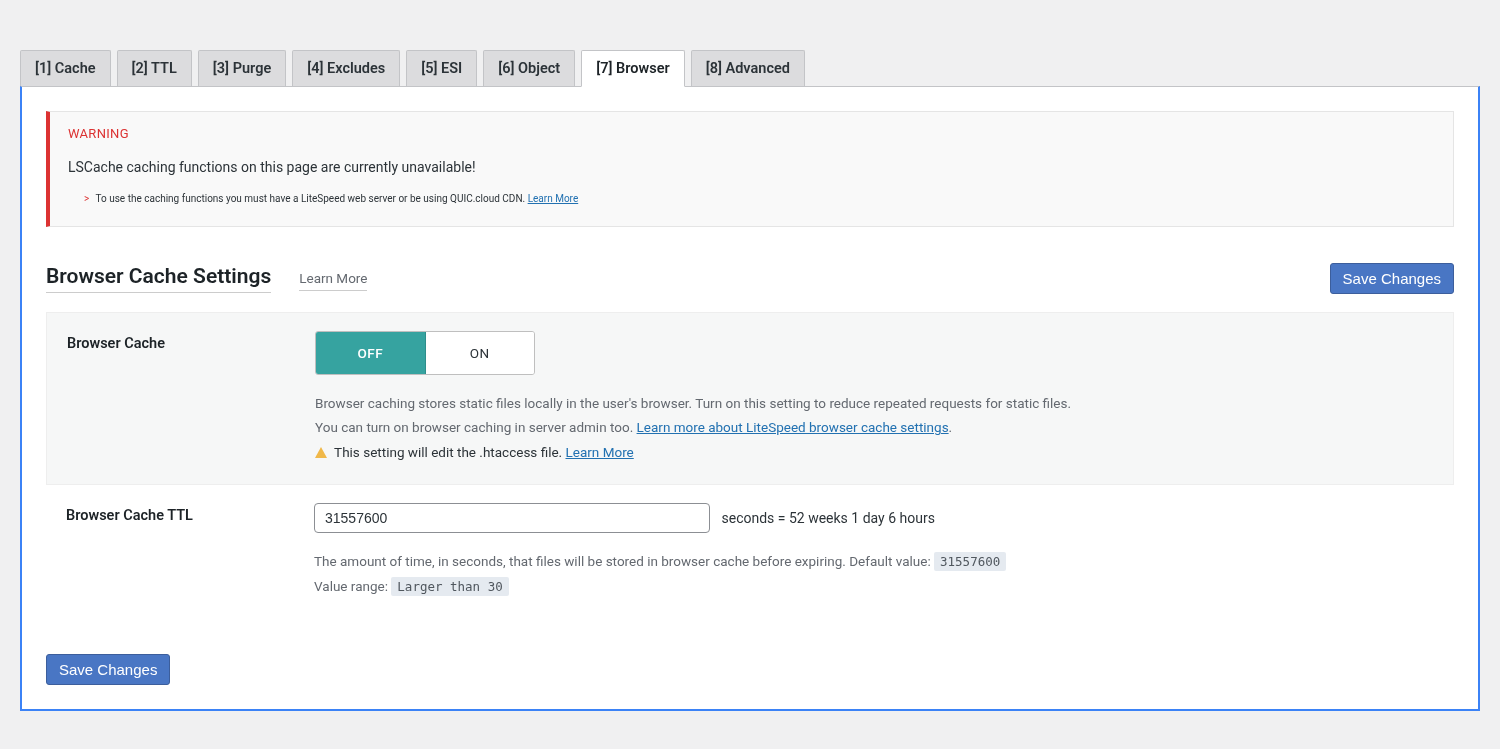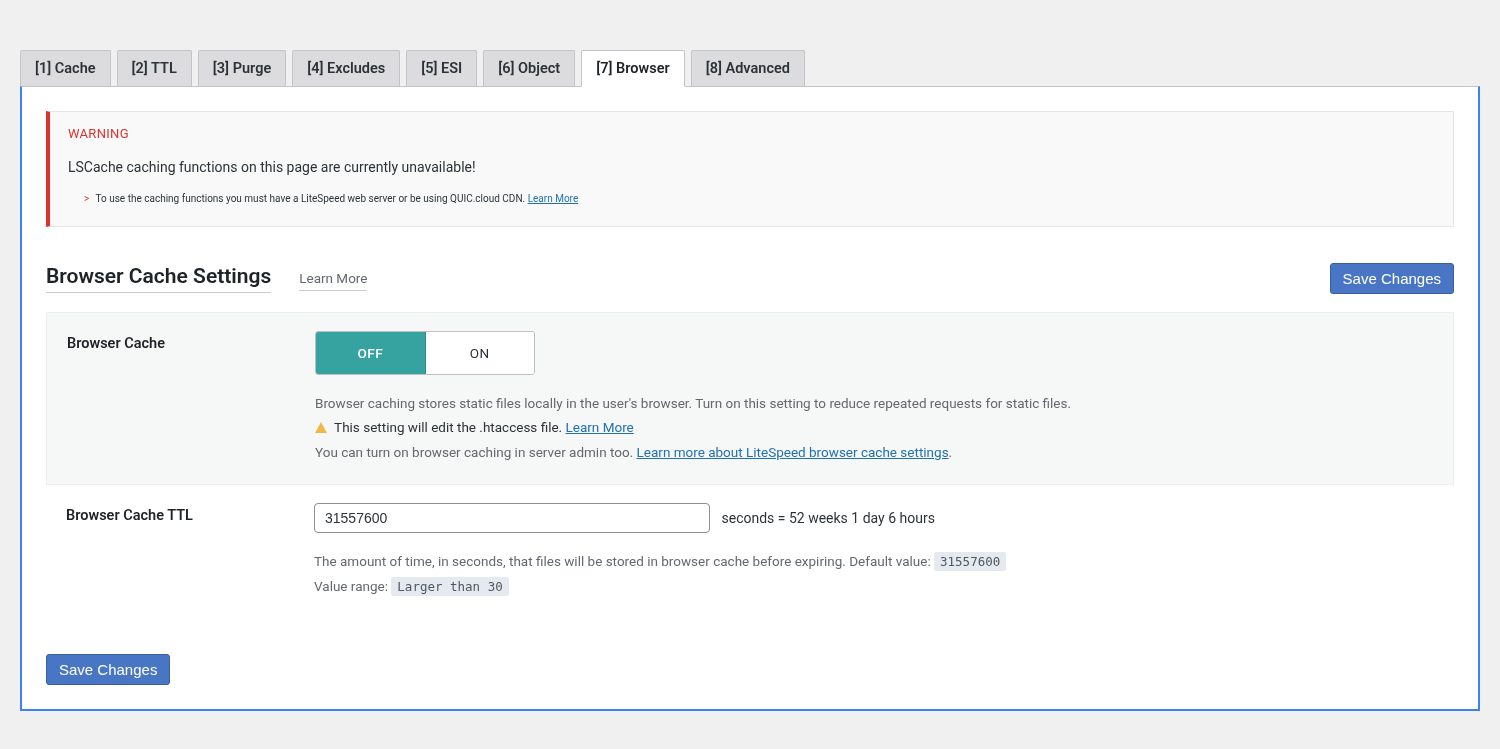--- a/index.html
+++ b/index.html
@@ -244,25 +244,25 @@
       <div class="field-row">
         <div class="field-label">Browser Cache</div>
         <div class="field-body">
           <div class="toggle">
             <div class="toggle-opt selected">OFF</div>
             <div class="toggle-opt">ON</div>
           </div>
           <div class="desc">
             <div class="desc-line">Browser caching stores static files locally in the user's browser. Turn on this setting to reduce repeated requests for static files.</div>
             <div class="desc-line">
+              <span>You can turn on browser caching in server admin too. </span><span class="link">Learn more about LiteSpeed browser cache settings</span><span>.</span>
+            </div>
+            <div class="desc-line">
               <span class="warn-icon"></span>
               <span class="highlight-text">This setting will edit the .htaccess file. </span><span class="link">Learn More</span>
-            </div>
-            <div class="desc-line">
-              <span>You can turn on browser caching in server admin too. </span><span class="link">Learn more about LiteSpeed browser cache settings</span><span>.</span>
             </div>
           </div>
         </div>
       </div>
     </div>
 
     <div class="field-block">
       <div class="field-row">
         <div class="field-label">Browser Cache TTL</div>
         <div class="field-body">

